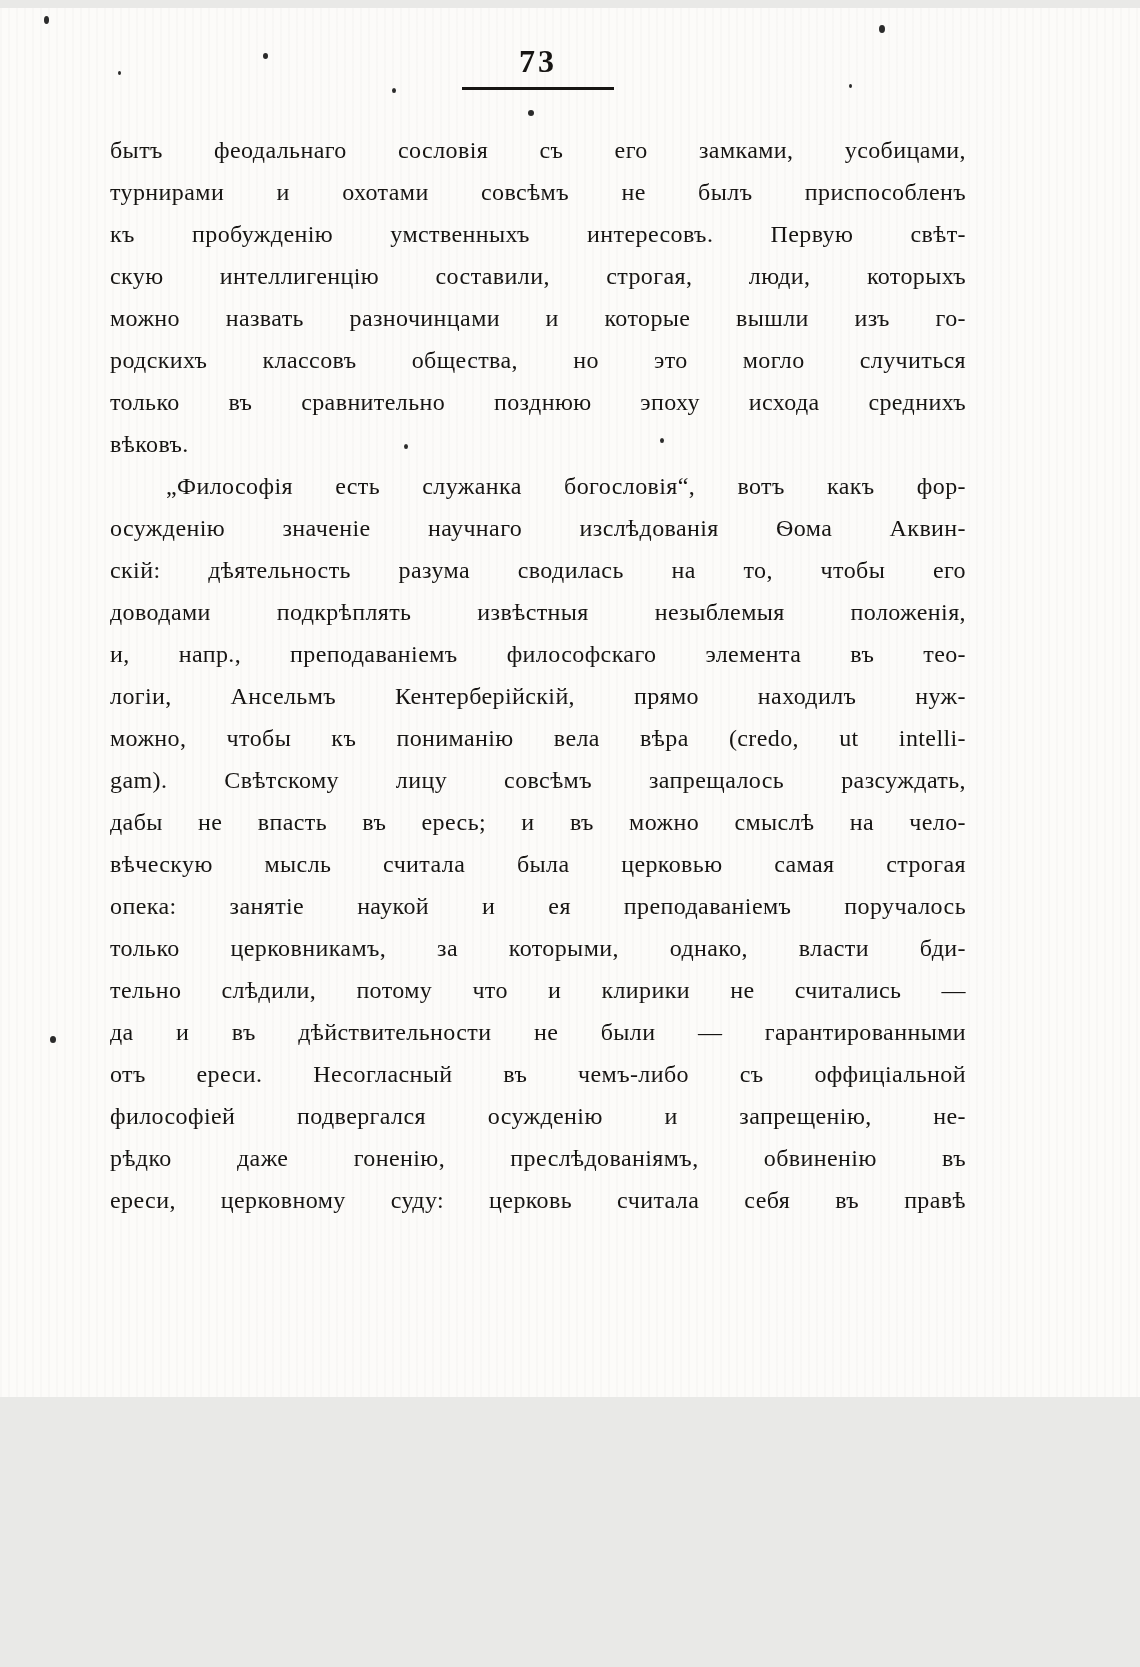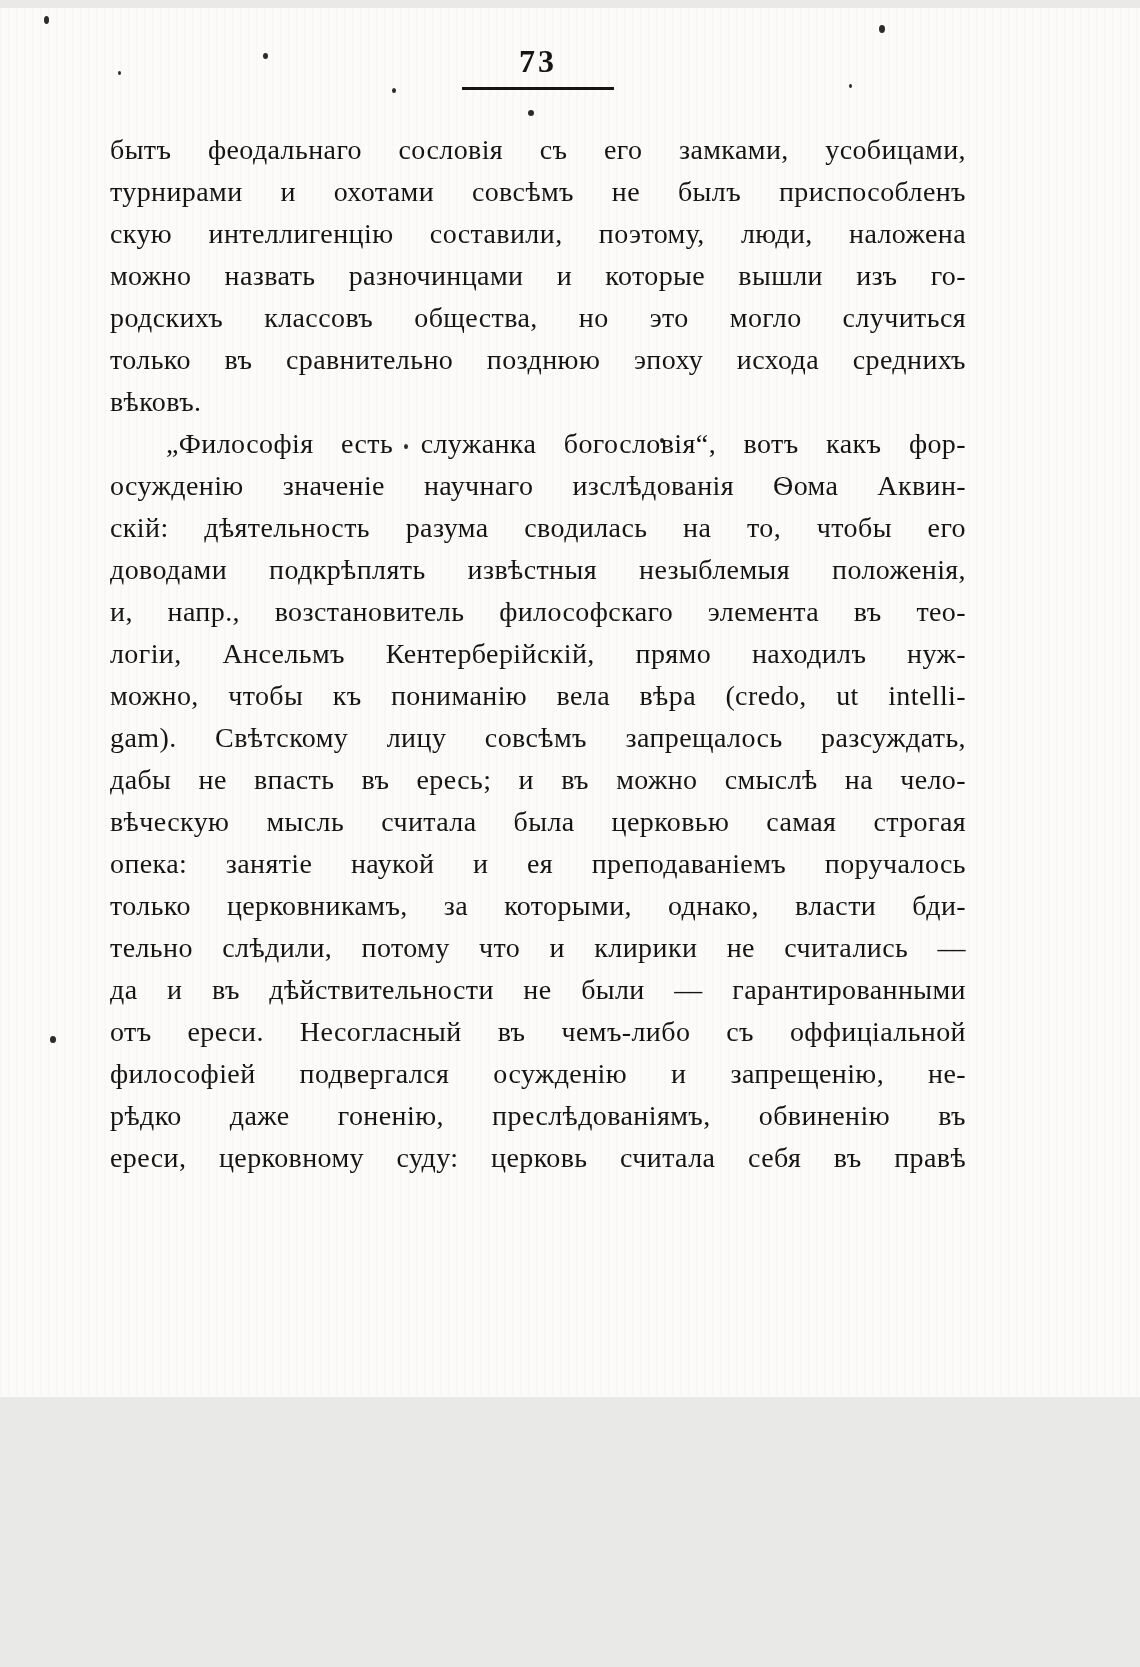--- a/index.html
+++ b/index.html
@@ -39,21 +39,21 @@
     margin: 8px auto 0;
   }
   .text-block {
     position: absolute;
     left: 110px;
     top: 121px;
     width: 856px;
   }
   .para { margin: 0; }
   .line {
-    font-size: 28px;
+    font-size: 24px;
     line-height: 42px;
     letter-spacing: 0.4px;
     text-align: justify;
     text-align-last: justify;
     white-space: normal;
   }
   .para.indent .line:first-child { text-indent: 56px; }
   .line.noju { text-align-last: left; }
   .speck {
     position: absolute;
@@ -88,32 +88,33 @@
 
   <div class="header">
     <div class="page-number">73</div>
     <div class="rule"></div>
   </div>
 
   <div class="text-block">
       <div class="para">
         <div class="line">бытъ феодальнаго сословія съ его замками, усобицами,</div>
         <div class="line">турнирами и охотами совсѣмъ не былъ приспособленъ</div>
-        <div class="line">скую интеллигенцію составили, поэтому, люди, наложена</div>
+        <div class="line">къ пробужденію умственныхъ интересовъ. Первую свѣт-</div>
+        <div class="line">скую интеллигенцію составили, строгая, люди, которыхъ</div>
         <div class="line">можно назвать разночинцами и которые вышли изъ го-</div>
         <div class="line">родскихъ классовъ общества, но это могло случиться</div>
         <div class="line">только въ сравнительно позднюю эпоху исхода среднихъ</div>
         <div class="line noju">вѣковъ.</div>
       </div>
       <div class="para indent">
         <div class="line">„Философія есть служанка богословія“, вотъ какъ фор-</div>
         <div class="line">осужденію значеніе научнаго изслѣдованія Ѳома Аквин-</div>
         <div class="line">скій: дѣятельность разума сводилась на то, чтобы его</div>
         <div class="line">доводами подкрѣплять извѣстныя незыблемыя положенія,</div>
-        <div class="line">и, напр., возстановитель философскаго элемента въ тео-</div>
+        <div class="line">и, напр., преподаваніемъ философскаго элемента въ тео-</div>
         <div class="line">логіи, Ансельмъ Кентерберійскій, прямо находилъ нуж-</div>
         <div class="line">можно, чтобы къ пониманію вела вѣра (credo, ut intelli-</div>
         <div class="line">gam). Свѣтскому лицу совсѣмъ запрещалось разсуждать,</div>
         <div class="line">дабы не впасть въ ересь; и въ можно смыслѣ на чело-</div>
         <div class="line">вѣческую мысль считала была церковью самая строгая</div>
         <div class="line">опека: занятіе наукой и ея преподаваніемъ поручалось</div>
         <div class="line">только церковникамъ, за которыми, однако, власти бди-</div>
         <div class="line">тельно слѣдили, потому что и клирики не считались —</div>
         <div class="line">да и въ дѣйствительности не были — гарантированными</div>
         <div class="line">отъ ереси. Несогласный въ чемъ-либо съ оффиціальной</div>

